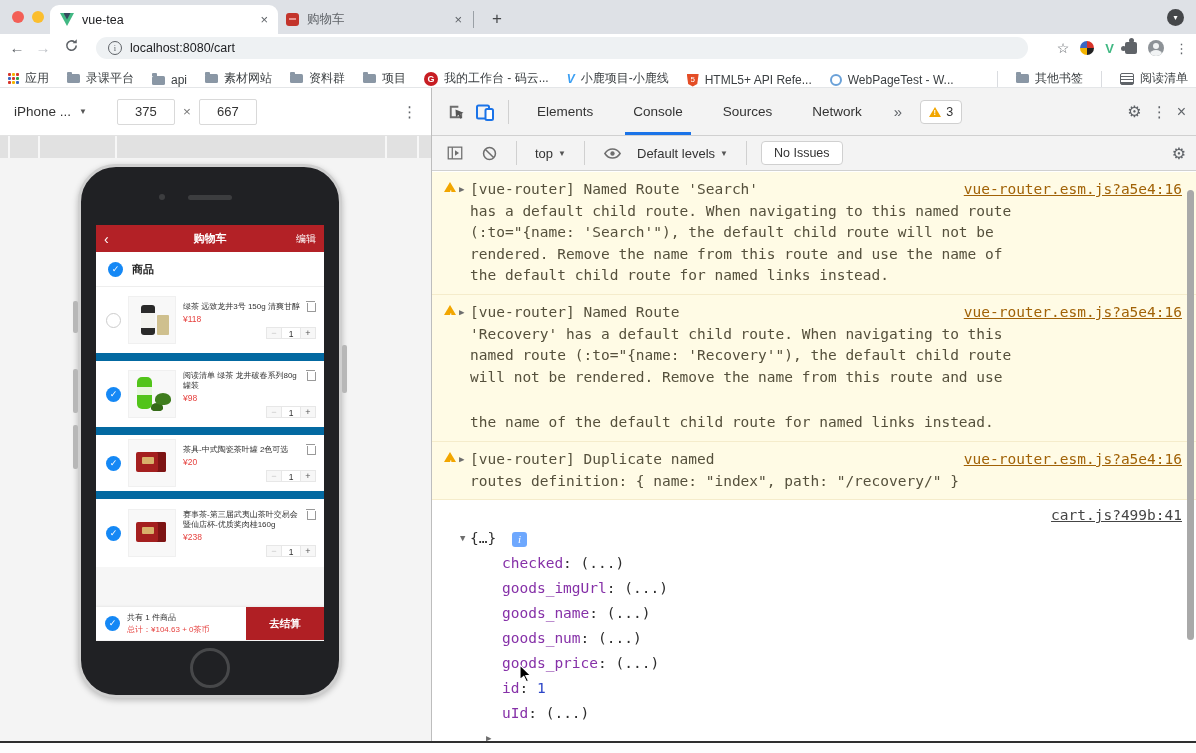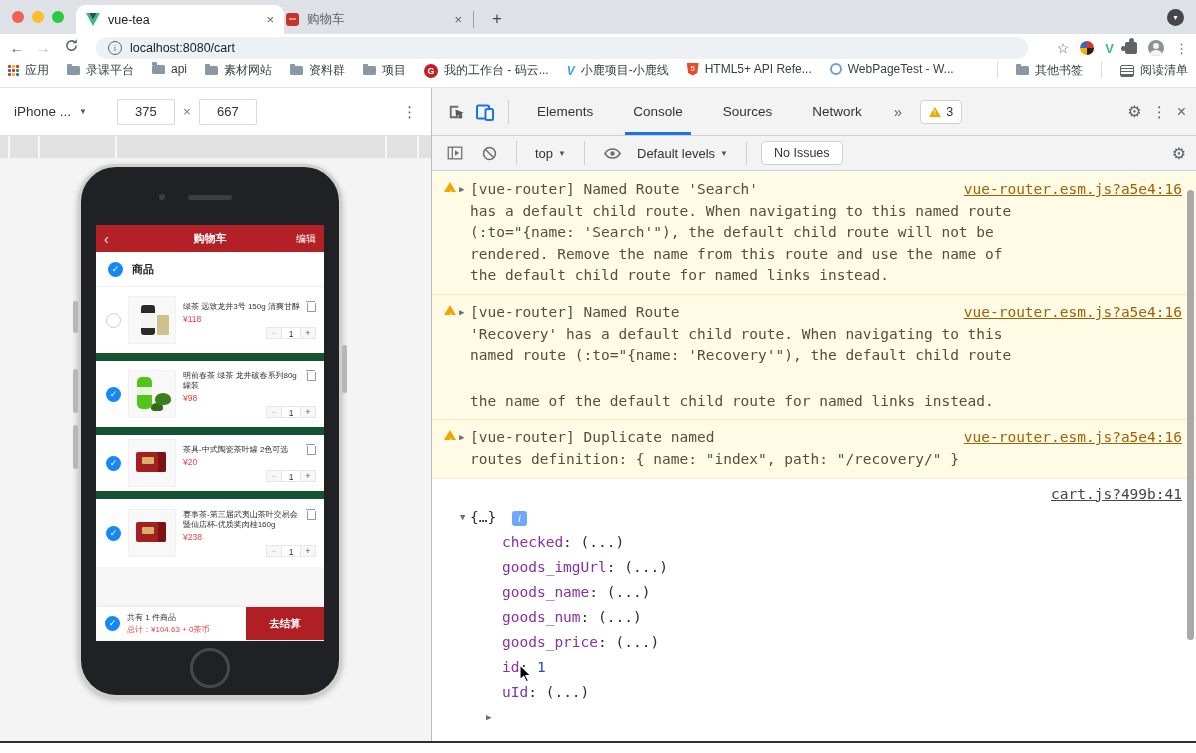--- a/index.html
+++ b/index.html
@@ -5,21 +5,21 @@
   html,body{margin:0;padding:0;}
   body{font-family:"Liberation Sans",sans-serif;-webkit-font-smoothing:antialiased;}
   .screen{position:relative;width:1196px;height:753px;background:#fff;overflow:hidden;}
 
   
   .tabstrip{position:absolute;left:0;top:0;width:100%;height:34px;background:#dee1e6;}
   .traffic{position:absolute;left:12px;top:11px;display:flex;gap:8px;}
   .tl{width:12px;height:12px;border-radius:50%;}
   .tl.r{background:#f35f57;} .tl.y{background:#fbbe2e;} .tl.g{background:#2bc841;}
   .tab{position:absolute;top:5px;height:29px;display:flex;align-items:center;gap:8px;padding:0 10px;font-size:12.5px;color:#5f6368;box-sizing:border-box;}
-  .tab.active{left:76px;width:208px;background:#fff;border-radius:9px 9px 0 0;color:#202124;}
+  .tab.active{left:50px;width:228px;background:#fff;border-radius:9px 9px 0 0;color:#202124;}
   .tab.inactive{left:276px;width:196px;}
   .tab .title{flex:1;white-space:nowrap;overflow:hidden;}
   .tab .x{color:#5f6368;font-size:13px;}
   .tabdiv{position:absolute;left:473px;top:11px;width:1px;height:17px;background:#9aa0a6;}
   .newtab{position:absolute;left:484px;top:6px;width:26px;height:26px;text-align:center;line-height:25px;font-size:17px;color:#45474a;}
   .tabsearch{position:absolute;right:12px;top:9px;width:17px;height:17px;border-radius:50%;background:#45474a;color:#fff;font-size:8px;text-align:center;line-height:17px;}
   
   .vuelogo{position:relative;width:14px;height:13px;display:inline-block;}
   .vuelogo .o{position:absolute;left:0;top:0;width:14px;height:13px;background:#41b883;clip-path:polygon(0 0,100% 0,50% 100%);}
   .vuelogo .i{position:absolute;left:3.5px;top:0;width:7px;height:6.5px;background:#35495e;clip-path:polygon(0 0,100% 0,50% 100%);}
@@ -38,21 +38,21 @@
   .vgreen{color:#41b883;font-weight:bold;font-size:13px;}
   .puzzle{position:relative;width:12px;height:12px;background:#5f6368;border-radius:2px;}
   .puzzle::before{content:"";position:absolute;top:-4px;left:3.5px;width:5px;height:5px;border-radius:50%;background:#5f6368;}
   .puzzle::after{content:"";position:absolute;left:-4px;top:3.5px;width:5px;height:5px;border-radius:50%;background:#5f6368;}
   .avatar{position:relative;width:16px;height:16px;border-radius:50%;background:#8d9297;overflow:hidden;}
   .avatar::before{content:"";position:absolute;left:5px;top:3px;width:6px;height:6px;border-radius:50%;background:#f1f3f4;}
   .avatar::after{content:"";position:absolute;left:2px;top:10px;width:12px;height:8px;border-radius:50%;background:#f1f3f4;}
   .kebab{color:#5f6368;font-size:13px;letter-spacing:0;}
 
   
-  .bmbar{position:absolute;left:0;top:62px;width:100%;height:26px;background:#fff;border-bottom:1px solid #e4e6e8;display:flex;align-items:flex-start;padding:0 8px;box-sizing:border-box;gap:18px;font-size:12px;color:#3c4043;}
+  .bmbar{position:absolute;left:0;top:62px;width:100%;height:26px;background:#fff;border-bottom:1px solid #e4e6e8;display:flex;align-items:flex-end;padding:0 8px;box-sizing:border-box;gap:18px;font-size:12px;color:#3c4043;}
   .bm{display:flex;align-items:center;gap:6px;white-space:nowrap;}
   .bm-folder{position:relative;width:13px;height:9px;background:#8a97a5;border-radius:1.5px;}
   .bm-folder::before{content:"";position:absolute;top:-2.5px;left:0;width:5px;height:3px;background:#8a97a5;border-radius:1px 1px 0 0;}
   .appsgrid{width:11px;height:11px;position:relative;}
   .appsgrid i{position:absolute;width:3px;height:3px;border-radius:1px;background:#d7342a;box-shadow:4px 0 #f4b400,8px 0 #d7342a,0 4px #3a66c1,4px 4px #d7342a,8px 4px #2e9e49,0 8px #d7342a,4px 8px #f4b400,8px 8px #3a66c1;}
   .gitee{width:14px;height:14px;border-radius:50%;background:#c71d23;color:#fff;font-size:9px;font-weight:bold;text-align:center;line-height:14px;}
   .xiaolu{color:#3b9ff3;font-weight:bold;font-size:12px;font-style:italic;}
   .html5{width:12px;height:13px;background:#e44d26;clip-path:polygon(0 0,100% 0,88% 80%,50% 100%,12% 80%);color:#fff;font-size:8px;text-align:center;line-height:12px;}
   .wpt{width:12px;height:12px;border:2px solid #6aa1d8;border-radius:50%;box-sizing:border-box;}
   .readlist{width:12px;height:10px;border:1px solid #5f6368;border-radius:2px;background:repeating-linear-gradient(to bottom,transparent 0 2px,#5f6368 2px 3.2px);}
@@ -80,21 +80,21 @@
   
   .apphdr{height:27px;background:#b32126;display:flex;align-items:center;color:#fff;padding:0 8px;box-sizing:border-box;}
   .apphdr .back{font-size:14px;width:20px;}
   .apphdr .ttl{flex:1;text-align:center;font-size:11px;font-weight:bold;}
   .apphdr .edit{font-size:10px;}
   .selrow{height:34px;background:#fff;display:flex;align-items:center;gap:9px;padding:0 12px;border-bottom:1px solid #eee;}
   .selrow .lbl{font-size:11px;font-weight:bold;color:#222;}
   .chk{width:15px;height:15px;border-radius:50%;box-sizing:border-box;flex:0 0 auto;text-align:center;}
   .chk.on{background:#1588f5;color:#fff;font-size:9px;line-height:15px;}
   .chk.off{background:#fff;border:1px solid #ccc;color:transparent;}
-  .cards{background:#14532d;}
+  .cards{background:#0369a1;}
   .card{background:#fff;display:flex;align-items:center;gap:7px;padding:6px 8px 6px 10px;box-sizing:border-box;margin-bottom:8px;}
   .pimg{width:46px;height:46px;background:#f8f8f8;border:1px solid #f0f0f0;flex:0 0 auto;position:relative;overflow:hidden;}
   .pinfo{flex:1;min-width:0;}
   .pnamerow{display:flex;align-items:flex-start;gap:3px;}
   .pname{flex:1;font-size:8px;line-height:10px;color:#333;}
   .trash{width:7px;height:8px;border:1px solid #999;border-top:none;border-radius:0 0 1px 1px;position:relative;flex:0 0 auto;margin-top:1px;}
   .trash::before{content:"";position:absolute;left:-2px;top:-2px;width:9px;height:1px;background:#999;}
   .pprice{font-size:8.5px;color:#e64340;margin-top:2px;}
   .stepper{display:flex;justify-content:flex-end;align-items:center;gap:0;margin-top:3px;}
   .st-box{width:16px;height:12px;border:1px solid #e7e7e7;background:#f7f7f7;font-size:9px;line-height:11px;text-align:center;box-sizing:border-box;}
@@ -321,21 +321,21 @@
                   <span class="st-box plus">+</span>
                 </div>
               </div>
             </div>
 
             <div class="card" style="height:66px;">
               <span class="chk on">✓</span>
               <span class="pimg pi2"></span>
               <div class="pinfo">
                 <div class="pnamerow">
-                  <span class="pname">明前春茶 绿茶 龙井破春系列80g罐装</span>
+                  <span class="pname">阅读清单 绿茶 龙井破春系列80g罐装</span>
                   <span class="trash"></span>
                 </div>
                 <div class="pprice">¥98</div>
                 <div class="stepper">
                   <span class="st-box minus">−</span>
                   <span class="st-qty">1</span>
                   <span class="st-box plus">+</span>
                 </div>
               </div>
             </div>
@@ -467,20 +467,21 @@
         <div class="w-line" style="margin-right:-156px;">the default child route for named links instead.</div>
       </div>
 
       <div class="cw">
         <span class="w-ic tri-warn"></span>
         <span class="w-arrow">▶</span>
         <a class="w-src">vue-router.esm.js?a5e4:16</a>
         <div class="w-line">[vue-router] Named Route</div>
         <div class="w-line" style="margin-right:-156px;">'Recovery' has a default child route. When navigating to this</div>
         <div class="w-line" style="margin-right:-156px;">named route (:to="{name: 'Recovery'"), the default child route</div>
+        <div class="w-line" style="margin-right:-156px;">will not be rendered. Remove the name from this route and use</div>
         <div class="w-line" style="margin-right:-156px;margin-top:24px;">the name of the default child route for named links instead.</div>
       </div>
 
       <div class="cw">
         <span class="w-ic tri-warn"></span>
         <span class="w-arrow">▶</span>
         <a class="w-src">vue-router.esm.js?a5e4:16</a>
         <div class="w-line">[vue-router] Duplicate named</div>
         <div class="w-line" style="margin-right:-156px;">routes definition: { name: "index", path: "/recovery/" }</div>
       </div>

